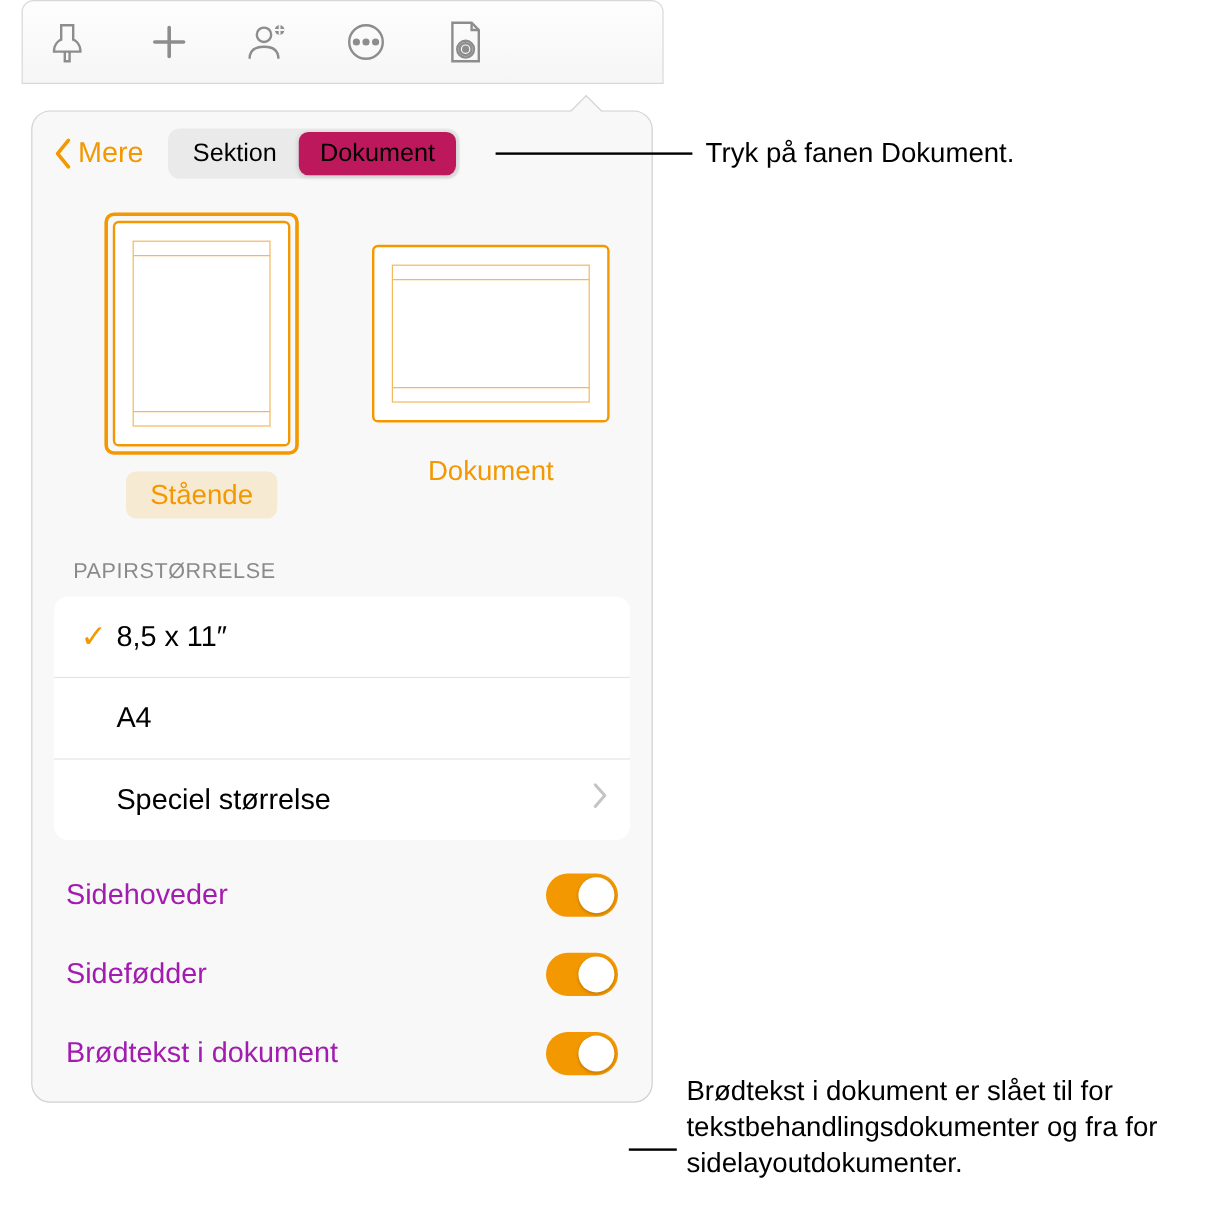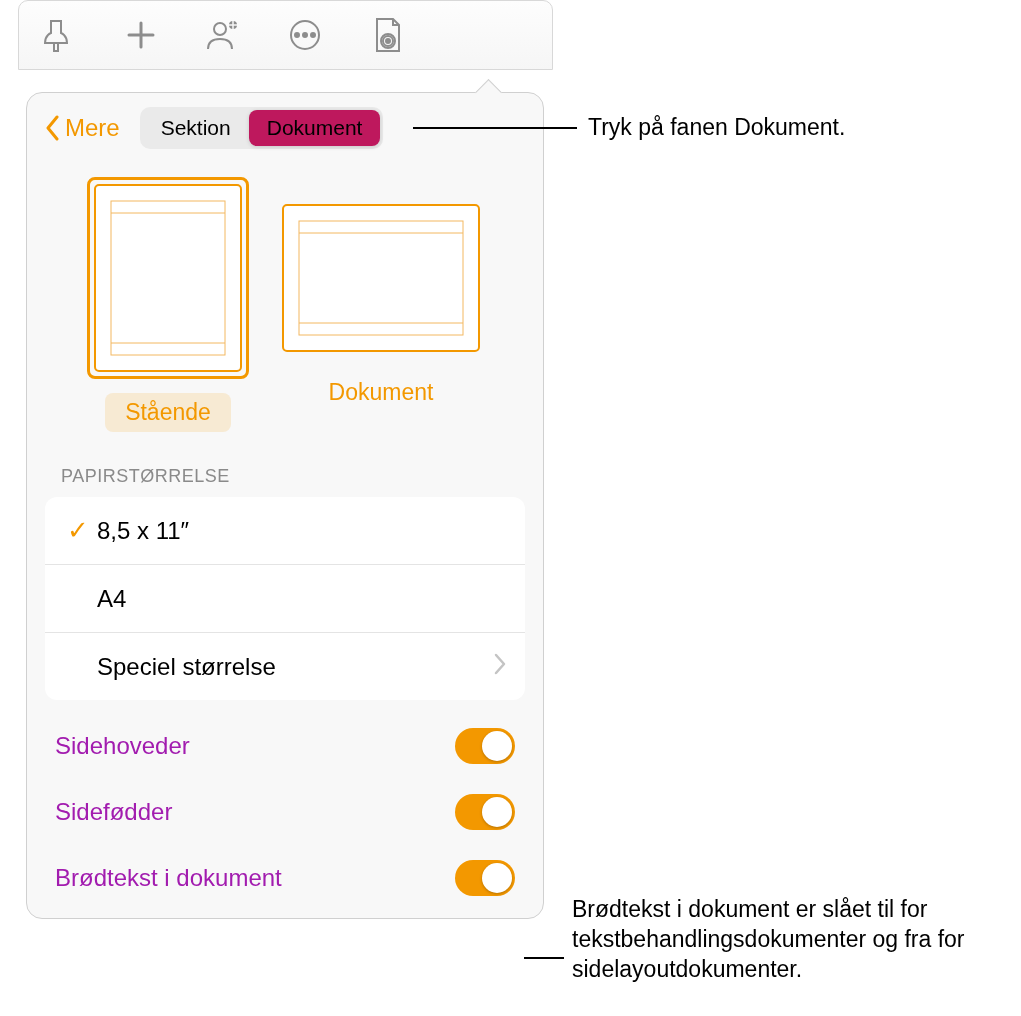--- a/index.html
+++ b/index.html
@@ -74,21 +74,21 @@
     border-radius: 8px;
     color: #000;
   }
   .seg-btn.active {
     background: #be185d;
     box-shadow: 0 1px 4px rgba(0,0,0,0.15);
     font-weight: 500;
   }
   .orient-row {
     display: flex;
-    gap: 26px;
+    gap: 54px;
     padding: 18px 60px 10px 60px;
   }
   .orient {
     display: flex; flex-direction: column; align-items: center;
     gap: 14px;
   }
   .orient-thumb {
     border: 3px solid transparent;
     border-radius: 8px;
     padding: 3px;

